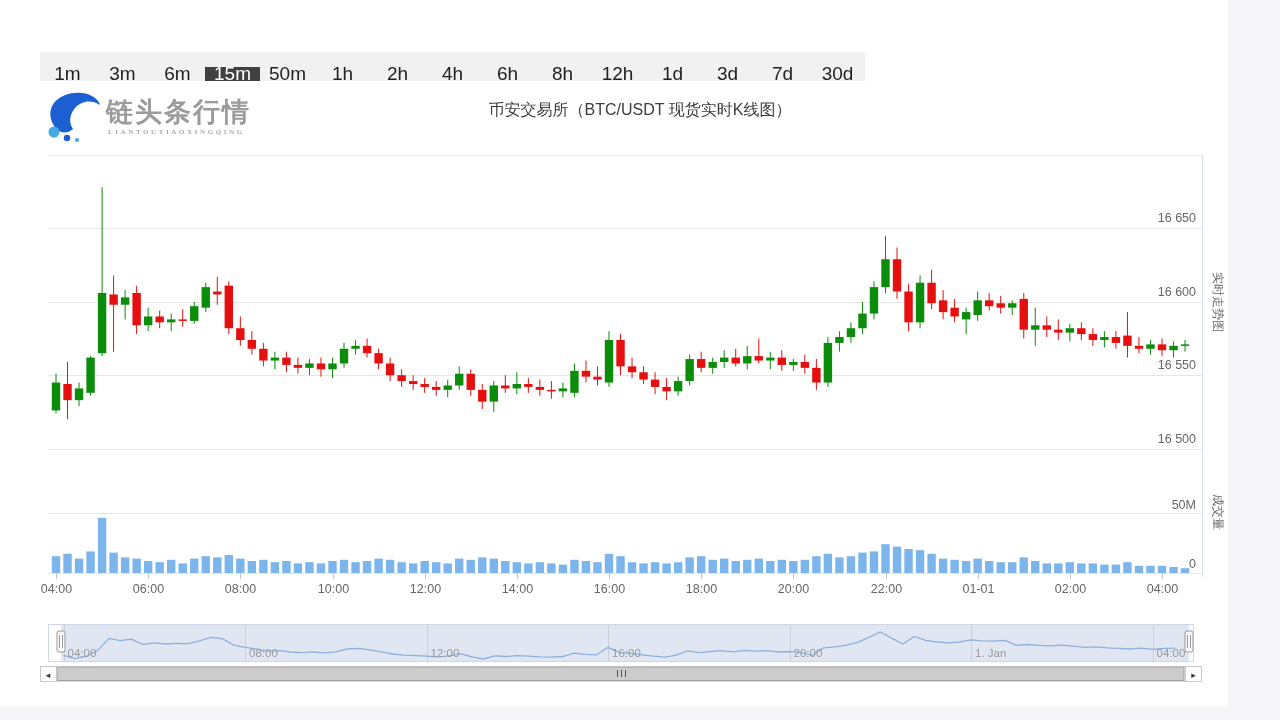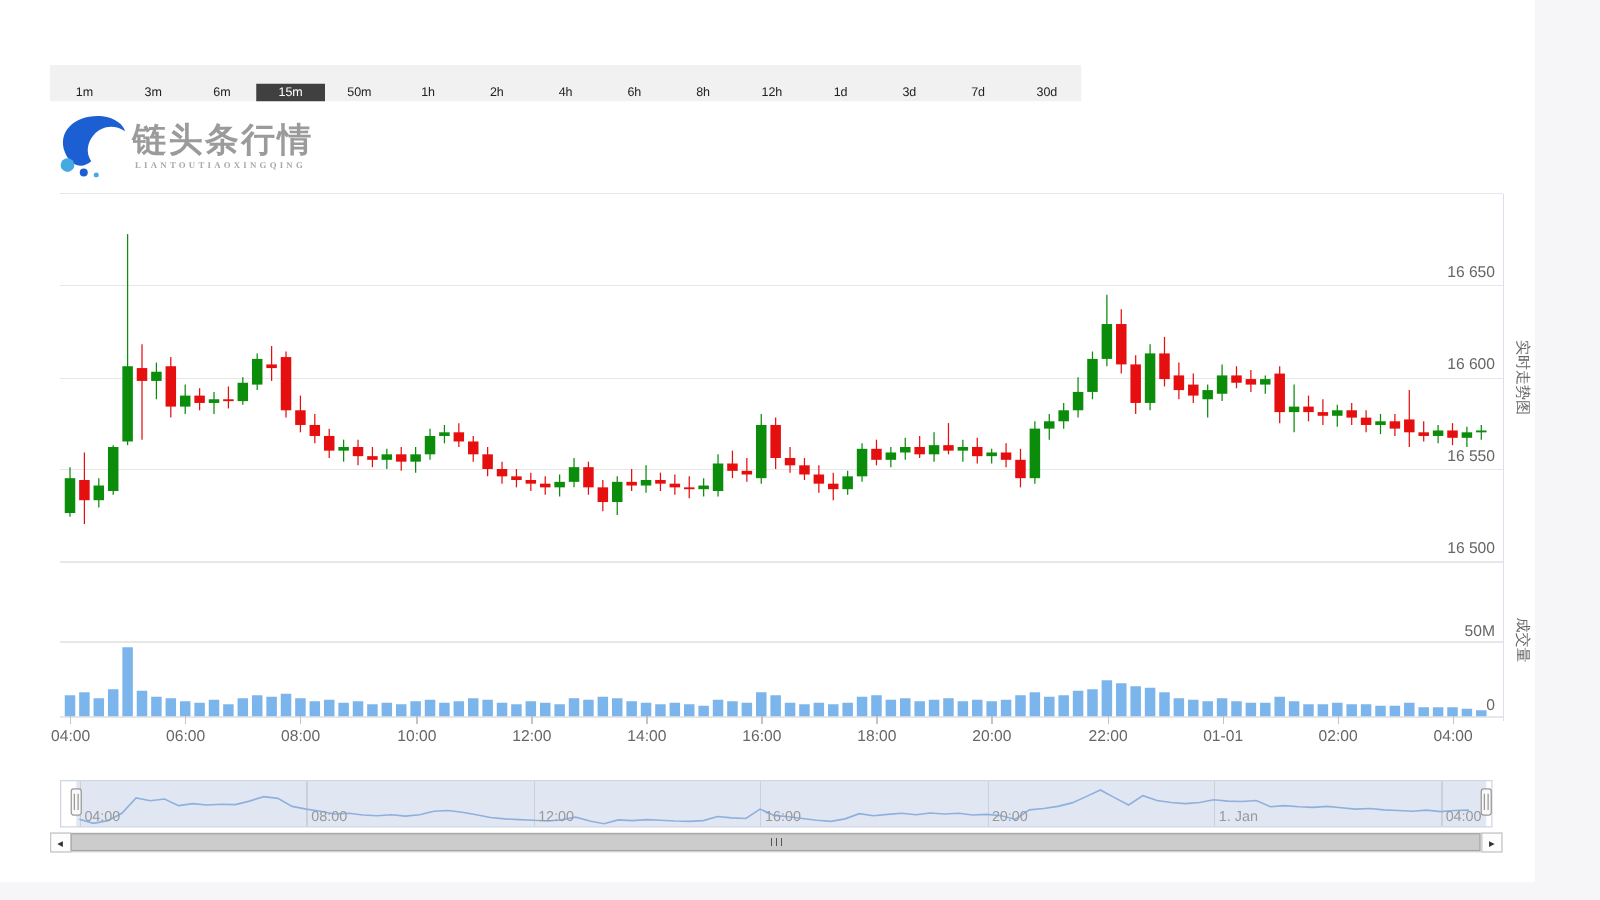--- a/index.html
+++ b/index.html
@@ -5,21 +5,21 @@
   * { margin:0; padding:0; box-sizing:border-box; }
   html,body { width:1280px; height:720px; overflow:hidden;
     font-family:"Liberation Sans","DejaVu Sans",sans-serif; background:#f6f6f8; }
   .card { position:absolute; left:0; top:0; width:1228px; height:706px; background:#ffffff; }
   .strip-bottom { position:absolute; left:0; top:706px; width:1280px; height:14px; background:#f6f6f8; }
   .strip-right { position:absolute; left:1228px; top:0; width:52px; height:720px; background:#f6f6f8; }
 
   .tf-bar { position:absolute; left:40px; top:52px; width:825px; height:29px;
     background:#f1f1f1; display:flex; }
   .tf-btn { flex:1 1 0; display:flex; align-items:center; justify-content:center;
-    font-size:10px; color:#222; cursor:pointer;margin-top:15px; }
+    font-size:19px; color:#222; cursor:pointer;margin-top:15px; }
   .tf-btn.selected { background:#404040; color:#ffffff; }
 
   .logo { position:absolute; left:44px; top:86px; width:220px; height:56px;font-family:Liberation Serif, serif; }
   .logo-icon { position:absolute; left:0; top:2px; }
   .logo-text { position:absolute; left:62px; top:8px; font-size:27px; font-weight:bold;
     color:#9b9b9b; letter-spacing:2px; white-space:nowrap; }
   .logo-sub { position:absolute; left:64px; top:42px; font-size:7px; color:#a8a8a8;
     letter-spacing:2.6px; font-weight:bold; white-space:nowrap; }
 
   .chart-title { position:absolute; left:340px; top:100px; width:600px; text-align:center;
@@ -55,20 +55,21 @@
     <svg class="logo-icon" width="58" height="54" viewBox="0 0 58 54">
       <path d="M8 34 C1 16 18 3 38 5 C48 6 55 12 56 17 C47 11 37 13 31 20 C25 27 25 35 29 41 C21 48 12 44 8 34 Z" fill="#1c5fd2"></path>
       <circle cx="10" cy="44" r="5.5" fill="#45a9e4"></circle>
       <circle cx="23" cy="50" r="3.2" fill="#1c5fd2"></circle>
       <circle cx="33" cy="52" r="2" fill="#45a9e4"></circle>
     </svg>
     <div class="logo-text">链头条行情</div>
     <div class="logo-sub">LIANTOUTIAOXINGQING</div>
   </div>
 
+  <div class="chart-title">币安交易所（BTC/USDT 现货实时K线图）</div>
 
   <svg id="chart-svg" width="1280" height="720">
       <line x1="48" y1="155" x2="1202" y2="155" stroke="#e7e7e7" shape-rendering="crispEdges"></line>
       <line x1="48" y1="228.5" x2="1202" y2="228.5" stroke="#e7e7e7" shape-rendering="crispEdges"></line>
       <text x="1196" y="221.5" text-anchor="end" font-size="12.5" fill="#666666">16 650</text>
       <line x1="48" y1="302.5" x2="1202" y2="302.5" stroke="#e7e7e7" shape-rendering="crispEdges"></line>
       <text x="1196" y="295.5" text-anchor="end" font-size="12.5" fill="#666666">16 600</text>
       <line x1="48" y1="375.5" x2="1202" y2="375.5" stroke="#e7e7e7" shape-rendering="crispEdges"></line>
       <text x="1196" y="368.5" text-anchor="end" font-size="12.5" fill="#666666">16 550</text>
       <line x1="48" y1="449.5" x2="1202" y2="449.5" stroke="#e7e7e7" shape-rendering="crispEdges"></line>

